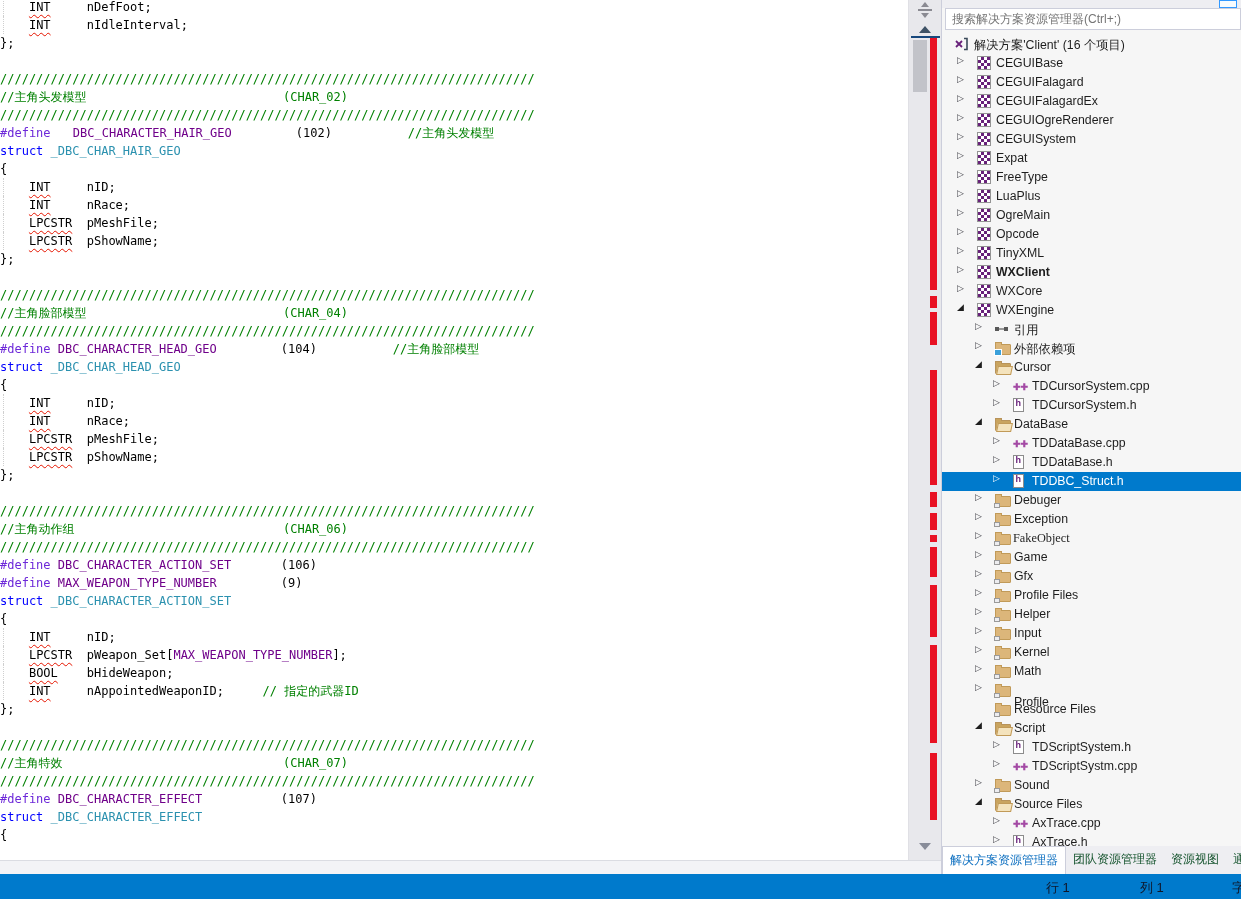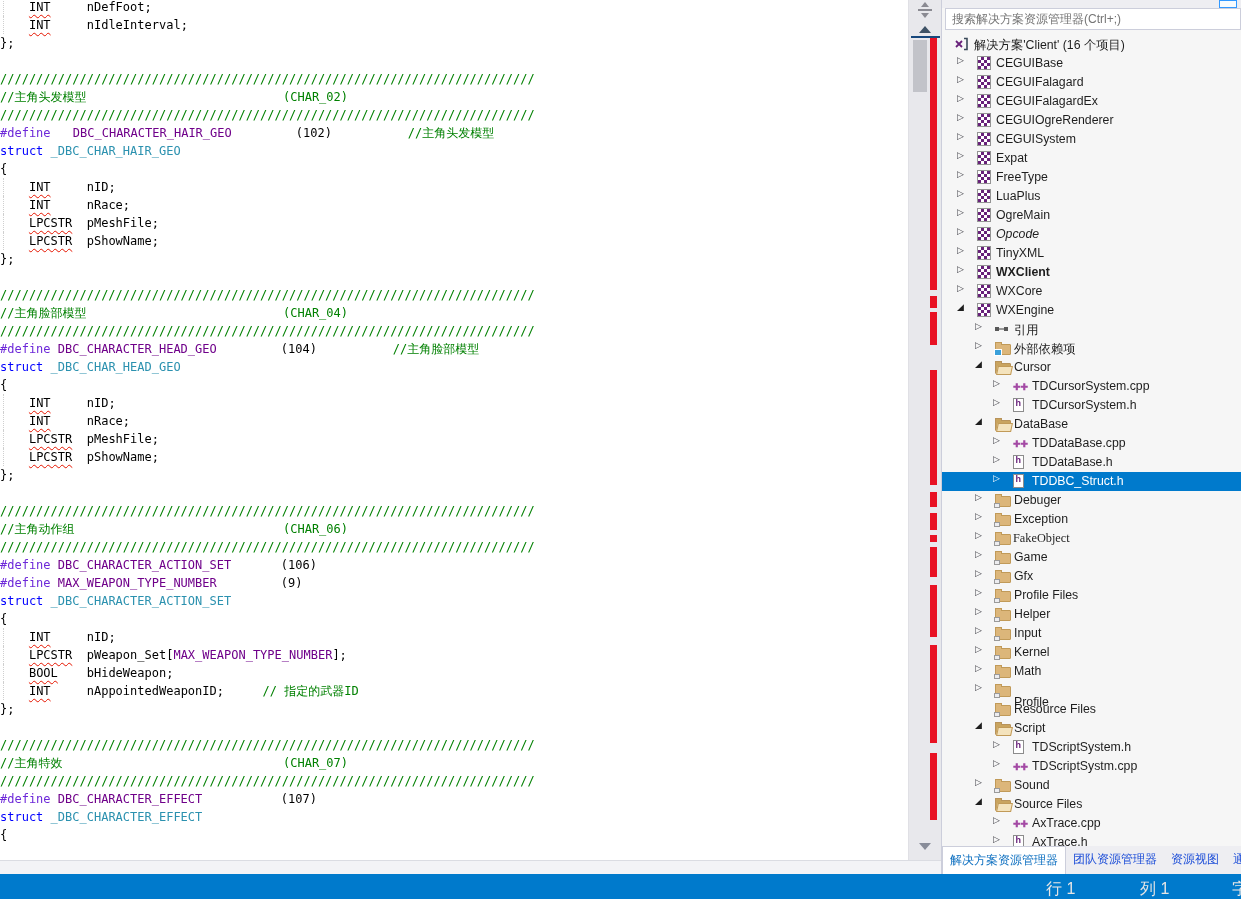--- a/index.html
+++ b/index.html
@@ -87,26 +87,26 @@
   .ic-ref::after{content:"";position:absolute;right:1px;top:5px;width:4px;height:4px;background:#585858;}
   .ic-ref .mid{position:absolute;left:4px;top:6px;width:6px;height:2px;background:#9A9A9A;}
   .ic-cpp{color:#A349A4;font-size:9px;font-weight:bold;letter-spacing:0px;line-height:13px;}
   .ic-h{width:9px;height:12px;background:#FFFFFF;border:1px solid #8C8C8C;position:relative;}
   .ic-h::after{content:"h";position:absolute;left:1.5px;top:-1px;color:#68217A;
     font:bold 9px "Liberation Sans",sans-serif;}
 
   
   #panel-tabs{position:absolute;left:941px;top:846px;width:300px;height:28px;background:#EEEEF2;
       display:flex;align-items:stretch;overflow:hidden;border-left:1px solid #CCCEDB;box-sizing:border-box;}
-  .ptab{padding:0 7px;font-size:12px;line-height:26px;color:#1d4ed8;white-space:nowrap;cursor:default;}
+  .ptab{padding:0 7px;font-size:12px;line-height:26px;color:#14532d;white-space:nowrap;cursor:default;}
   .ptab.active{background:#FFFFFF;border:1px solid #CCCEDB;border-bottom:none;color:#0E70C0;}
 
   
   #statusbar{position:absolute;left:0;top:874px;width:1241px;height:25px;background:#007ACC;}
-  .sitem{position:absolute;top:5px;color:#e5e5e5;font-size:16px;white-space:nowrap;}
+  .sitem{position:absolute;top:5px;color:#0f172a;font-size:13px;white-space:nowrap;}
 </style>
 </head>
 <body>
 
 <div id="editor">
   <div id="code">
       <div class="cl g"><span class="d">    </span><span class="d sq">INT</span><span class="d">     nDefFoot;</span></div>
       <div class="cl g"><span class="d">    </span><span class="d sq">INT</span><span class="d">     nIdleInterval;</span></div>
       <div class="cl"><span class="d">};</span></div>
       <div class="cl"></div>
@@ -238,21 +238,21 @@
         <span class="tlabel" style="left: 54px;">LuaPlus</span>
       </div>
       <div class="trow" style="top: 3px;">
         <span class="tarrow" style="left: 15px;">▷</span>
         <span class="ticon" style="left: 35px;"><span class="ic-prj" style="display:inline-block"></span></span>
         <span class="tlabel" style="left: 54px;">OgreMain</span>
       </div>
       <div class="trow" style="top: 3px;">
         <span class="tarrow" style="left: 15px;">▷</span>
         <span class="ticon" style="left: 35px;"><span class="ic-prj" style="display:inline-block"></span></span>
-        <span class="tlabel" style="left: 54px; font-style: italic;">Opcode</span>
+        <span class="tlabel" style="left: 54px;">Opcode</span>
       </div>
       <div class="trow" style="top: 3px;">
         <span class="tarrow" style="left: 15px;">▷</span>
         <span class="ticon" style="left: 35px;"><span class="ic-prj" style="display:inline-block"></span></span>
         <span class="tlabel" style="left: 54px;">TinyXML</span>
       </div>
       <div class="trow bold" style="top: 3px;">
         <span class="tarrow" style="left: 15px;">▷</span>
         <span class="ticon" style="left: 35px;"><span class="ic-prj" style="display:inline-block"></span></span>
         <span class="tlabel" style="left: 54px;">WXClient</span>

